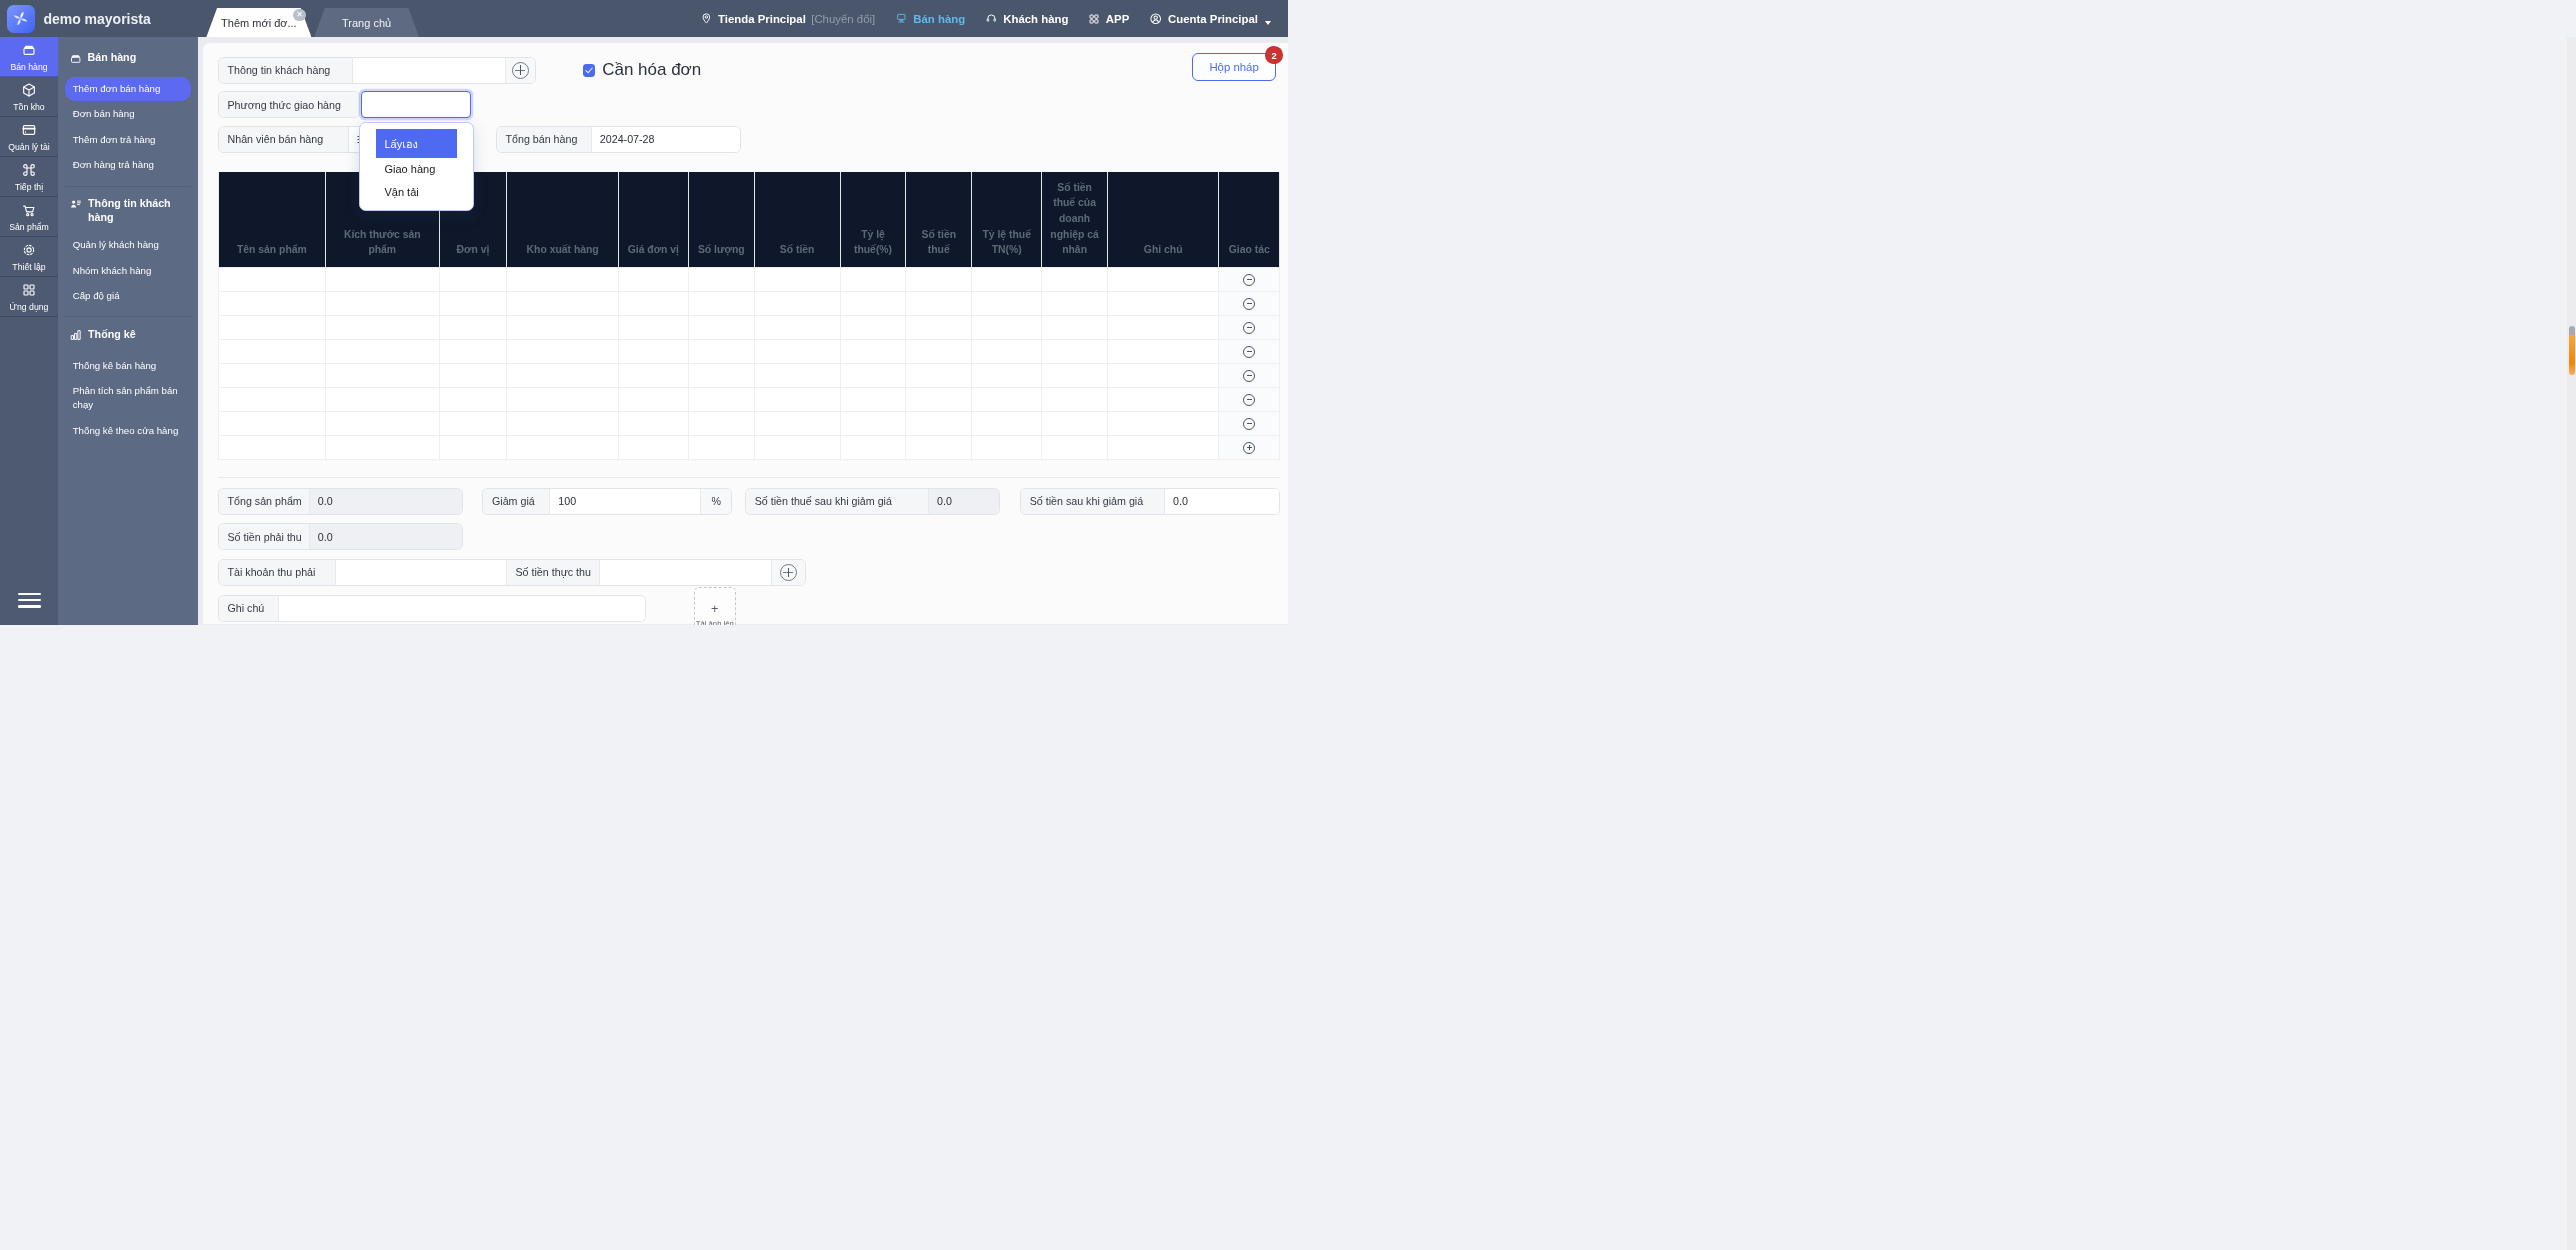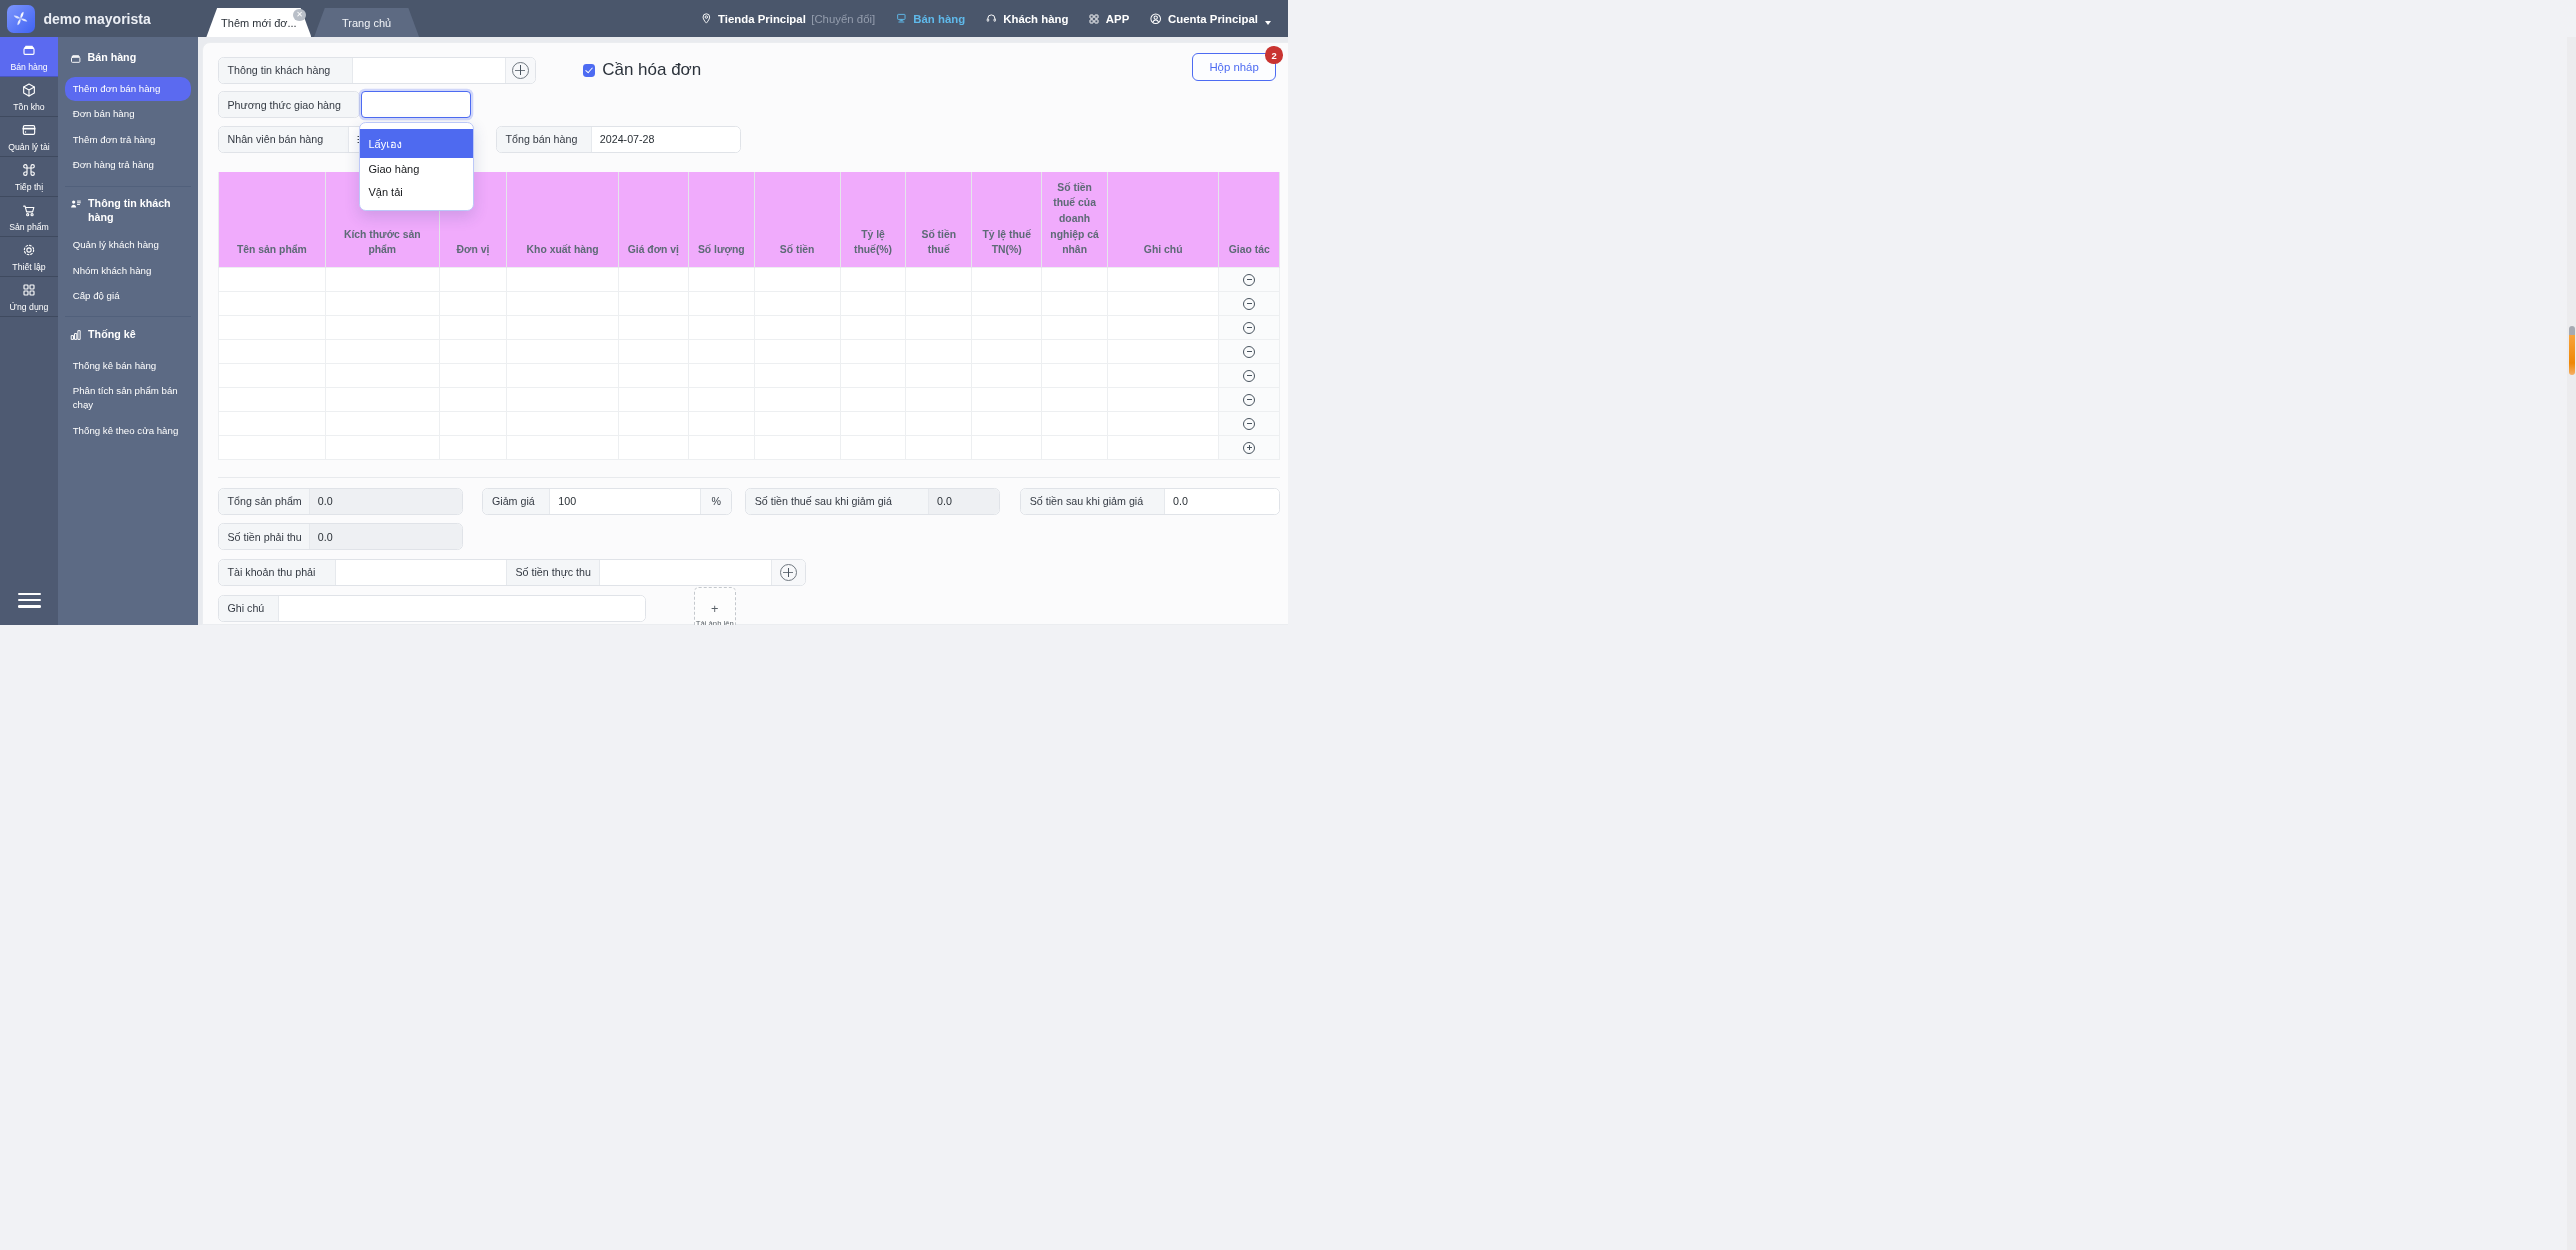--- a/index.html
+++ b/index.html
@@ -79,29 +79,29 @@
 
   .draft-btn { position:absolute; top:9.4px; right:19px; height:28px; padding:0 16px; border:1px solid #4d6bf2;
                border-radius:6px; color:#4d6bf2; font-size:11.4px; background:#fcfdff; display:flex; align-items:center; }
   .draft-badge { position:absolute; top:-7.4px; right:-8px; width:17.4px; height:17.4px; border-radius:50%;
                  background:#c93431; color:#fff; font-size:9.4px; font-weight:bold; display:flex;
                  align-items:center; justify-content:center; }
 
   .select-input { width:110px; height:27px; border:1px solid #4d6bf2; border-radius:4px; background:#fff;
                   box-shadow:0 0 0 2.3px rgba(100,122,245,.28); margin-left:1.3px; }
   .dropdown { position:absolute; left:141px; top:31px; width:115px; background:#fff; border:1.3px solid #bcc8f8;
-              border-radius:6.7px; box-shadow:0 5.4px 14.8px rgba(40,60,120,.16); padding:6px 0; z-index:30; }
+              border-radius:6.7px; box-shadow:0 5.4px 14.8px rgba(40,60,120,.16); padding:6px 16px; z-index:30; }
   .dd-opt { font-size:11px; color:#17191c; padding:5.4px 8.7px; }
   .dd-opt.selected { background:#4e6af0; color:#fff; }
 
   .staff-glyph { color:#3c434b; font-size:10px; margin-right:2.7px; }
 
   
   .ptable { width:100%; border-collapse:collapse; table-layout:fixed; margin-top:19.5px; }
-  .ptable th { background:#f0abfc; color:#5d6a76; font-weight:bold; font-size:10.4px; text-align:center;
+  .ptable th { background:#0f172a; color:#5d6a76; font-weight:bold; font-size:10.4px; text-align:center;
                vertical-align:bottom; padding:0 4px 8.7px 4px; height:95px; line-height:1.5;
                border-right:0.7px solid #e4e6ea; }
   .ptable th:first-child { border-left:0.7px solid #e9ebee; }
   .ptable td { height:24px; background:#fff; border:0.7px solid #edeff1; }
   .ptable td.action { text-align:center; background:#fafbfc; }
   .ptable td.action .circle-btn { width:12px; height:12px; vertical-align:middle; }
 
   .divider { border-top:0.7px solid #e8eaed; margin-top:17px; }
 
   .trow { display:flex; align-items:flex-start; margin-top:8.7px; position:relative; }

